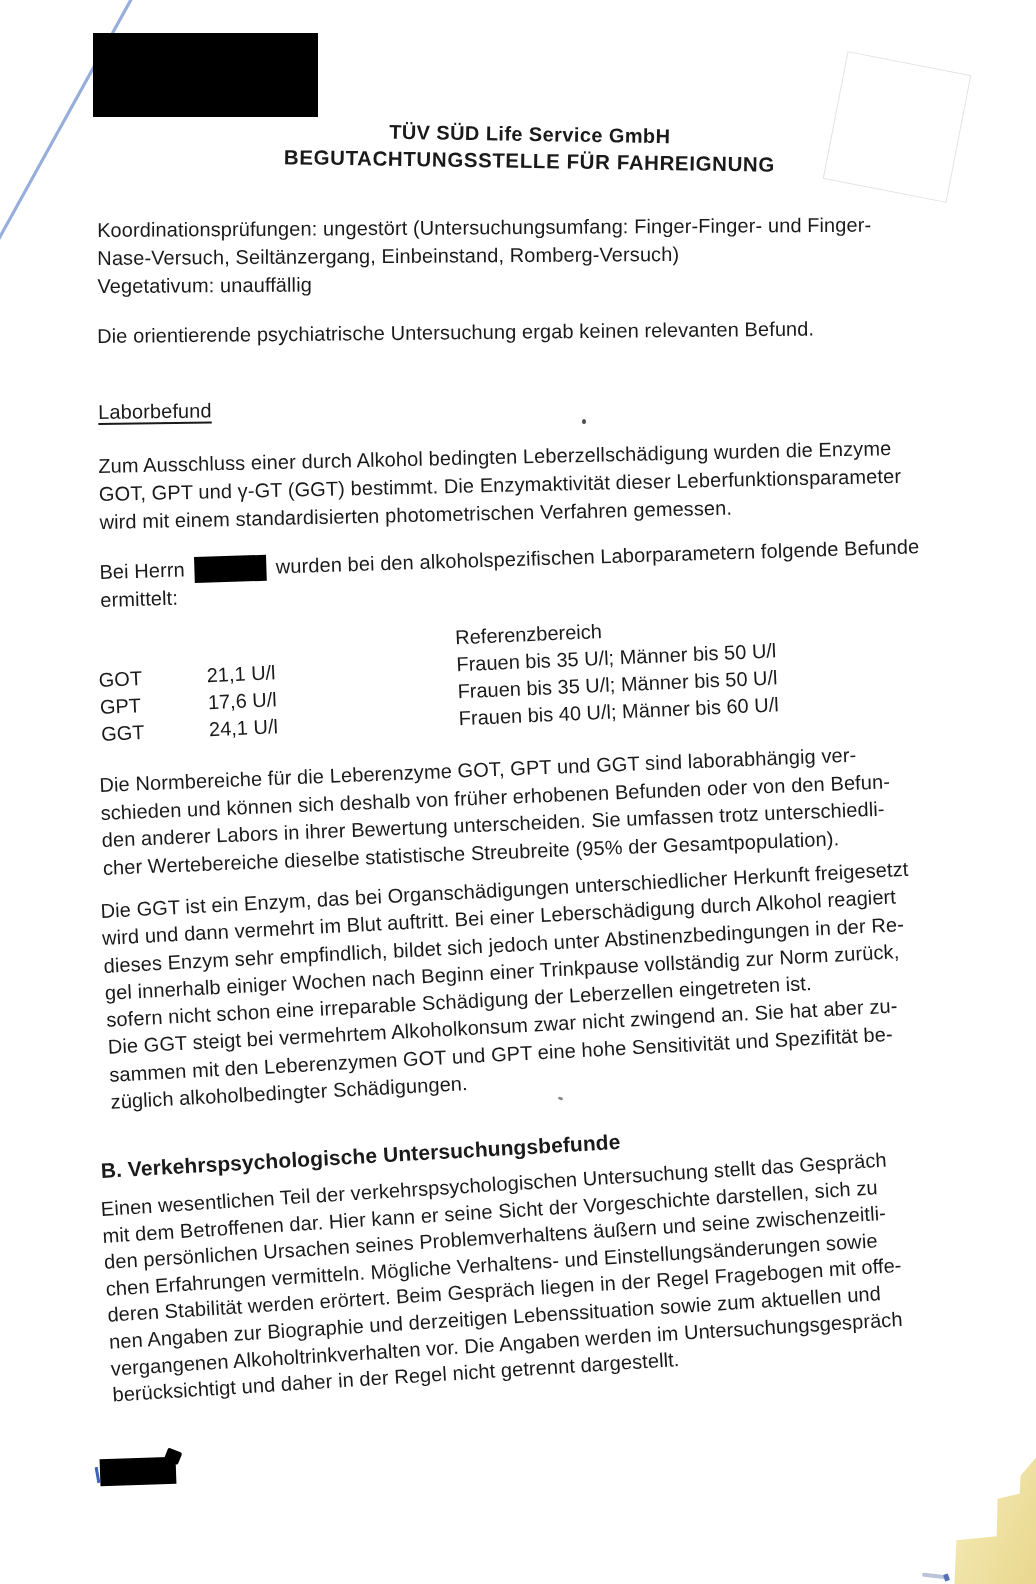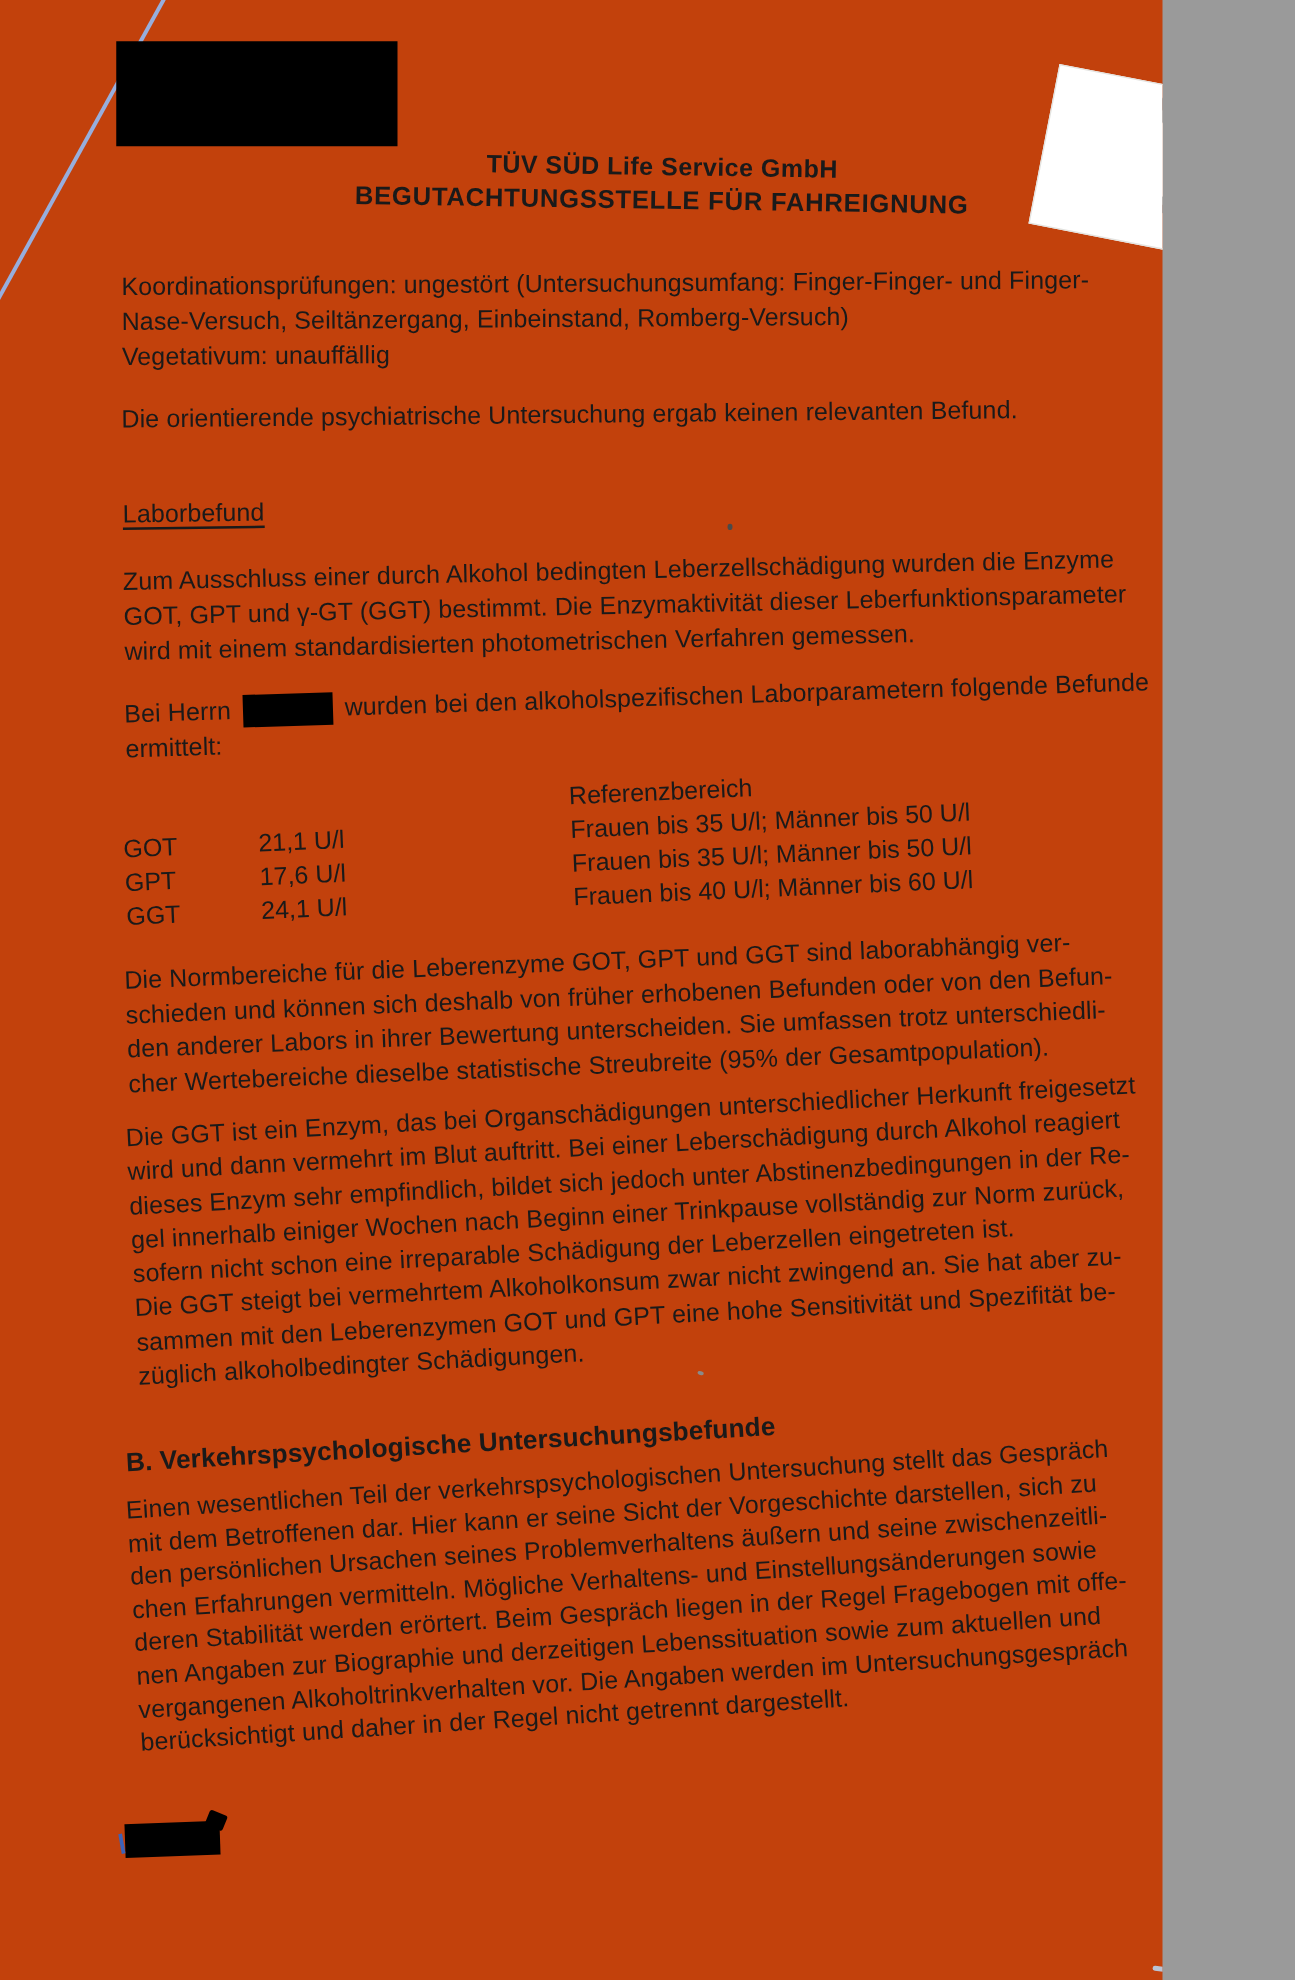--- a/index.html
+++ b/index.html
@@ -1,19 +1,19 @@
 <!DOCTYPE html>
 <html><head>
 <meta charset="utf-8">
 <style>
   html,body{margin:0;padding:0;background:#9a9a9a;}
   .page{
     position:relative;
-    width:930px;height:1584px;
-    background:#c2410c;
+    width:1036px;height:1584px;
+    background:#ffffff;
     overflow:hidden;
     font-family:"Liberation Sans","DejaVu Sans",sans-serif;
     color:#1a1a1a;
   }
   .abs{position:absolute;}
   .scan-text{
     font-size:20px;
     line-height:28px;
     white-space:pre-wrap;
     letter-spacing:0.1px;

